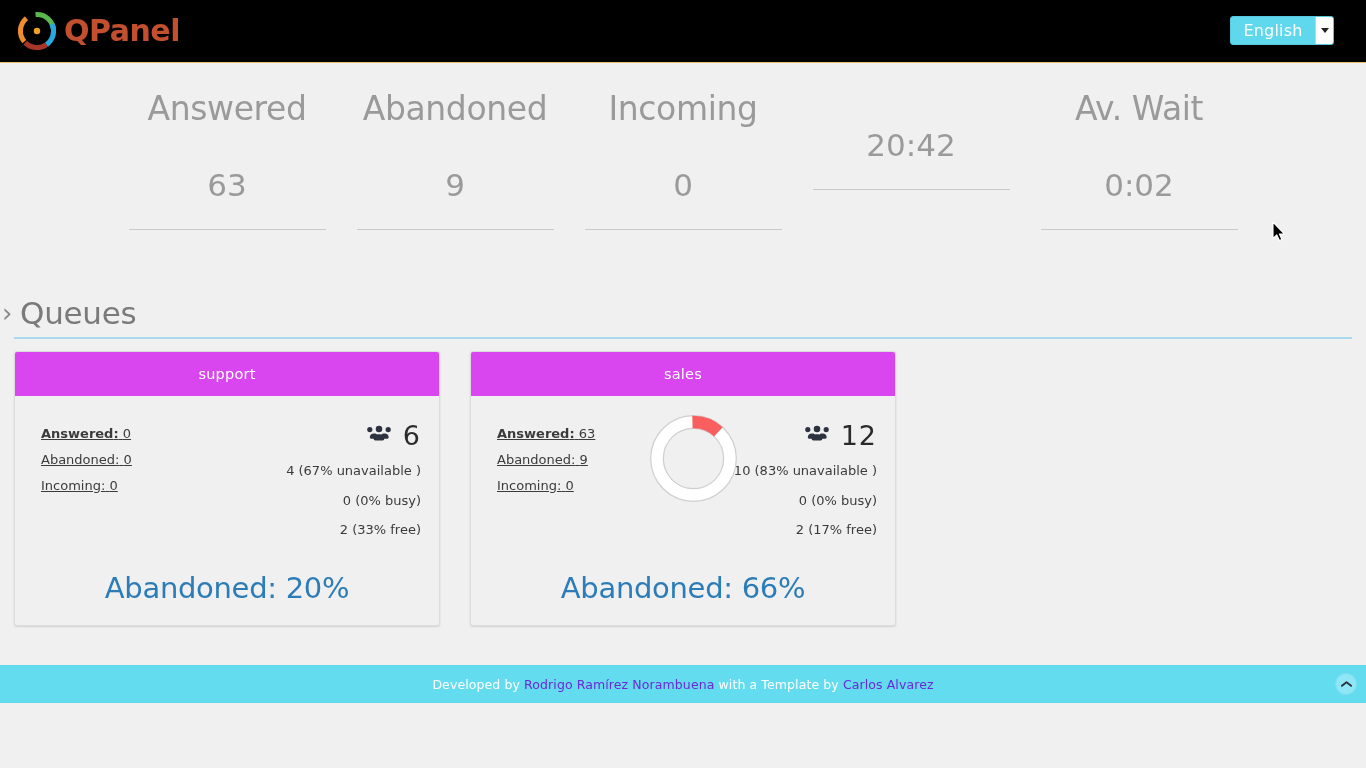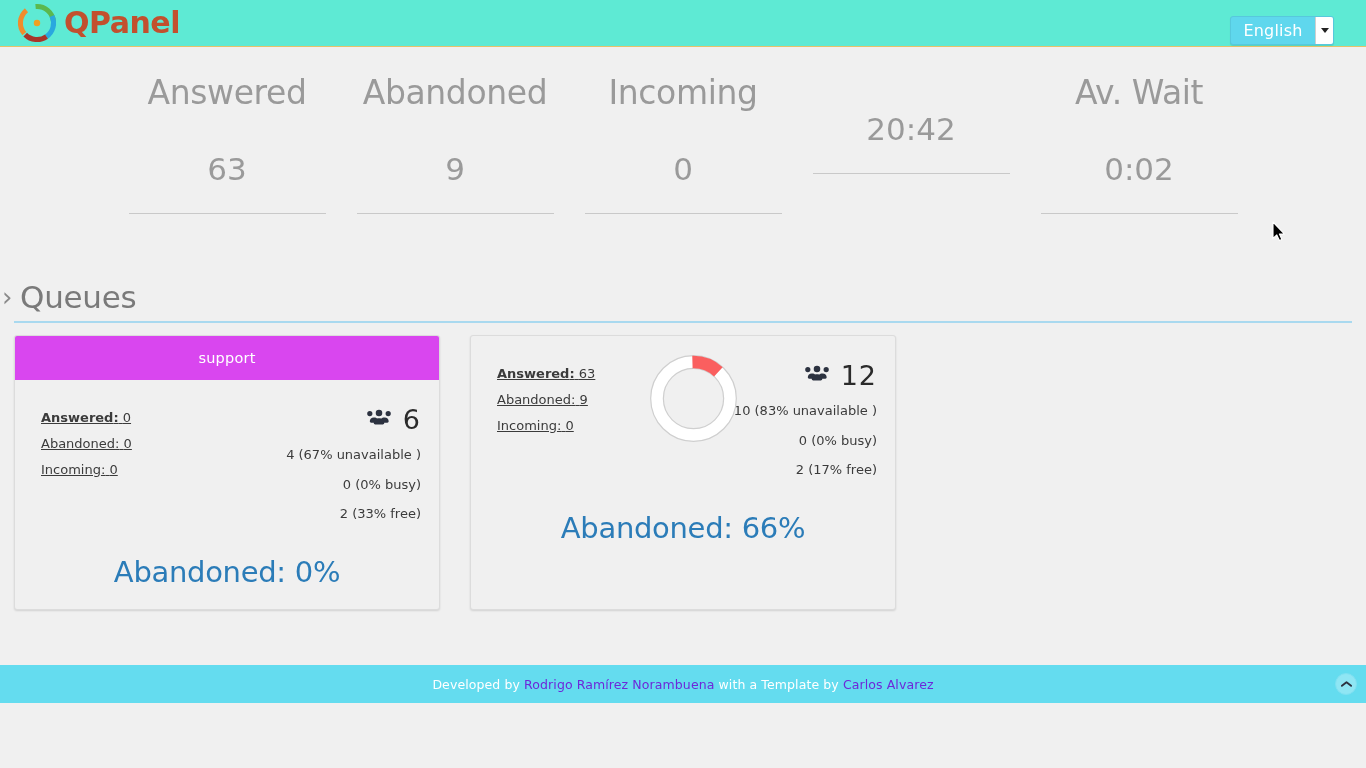--- a/index.html
+++ b/index.html
@@ -13,22 +13,22 @@
 
   body {
     font-family: "DejaVu Sans", "Liberation Sans", sans-serif;
     background: #f0f0f0;
     color: #555;
     position: relative;
   }
 
   
   .navbar {
-    height: 47px;
-    background: #5eead4;
+    height: 63px;
+    background: #000000;
     border-bottom: 1px solid #e8c26a;
     display: flex;
     align-items: center;
     position: relative;
   }
 
   .brand {
     display: flex;
     align-items: center;
     margin-left: 14px;
@@ -391,24 +391,25 @@
             </svg>
           </span>
           <span class="agents-count">6</span>
         </div>
         <div class="agents-line">4 (67% unavailable )</div>
         <div class="agents-line spaced">0 (0% busy)</div>
         <div class="agents-line">2 (33% free)</div>
       </div>
 
     </div>
-    <div class="card-footer">Abandoned: 0%</div>
+    <div class="card-footer">Abandoned: 20%</div>
   </div>
 
   <div class="card">
+    <div class="card-head">sales</div>
     <div class="card-body">
 
       <div class="stats-left">
         <div>
           <span class="strong">Answered</span><span class="strong">:</span>
           <span class="val">63</span>
         </div>
         <div>
           <span>Abandoned</span><span>:</span>
           <span class="val">9</span>

